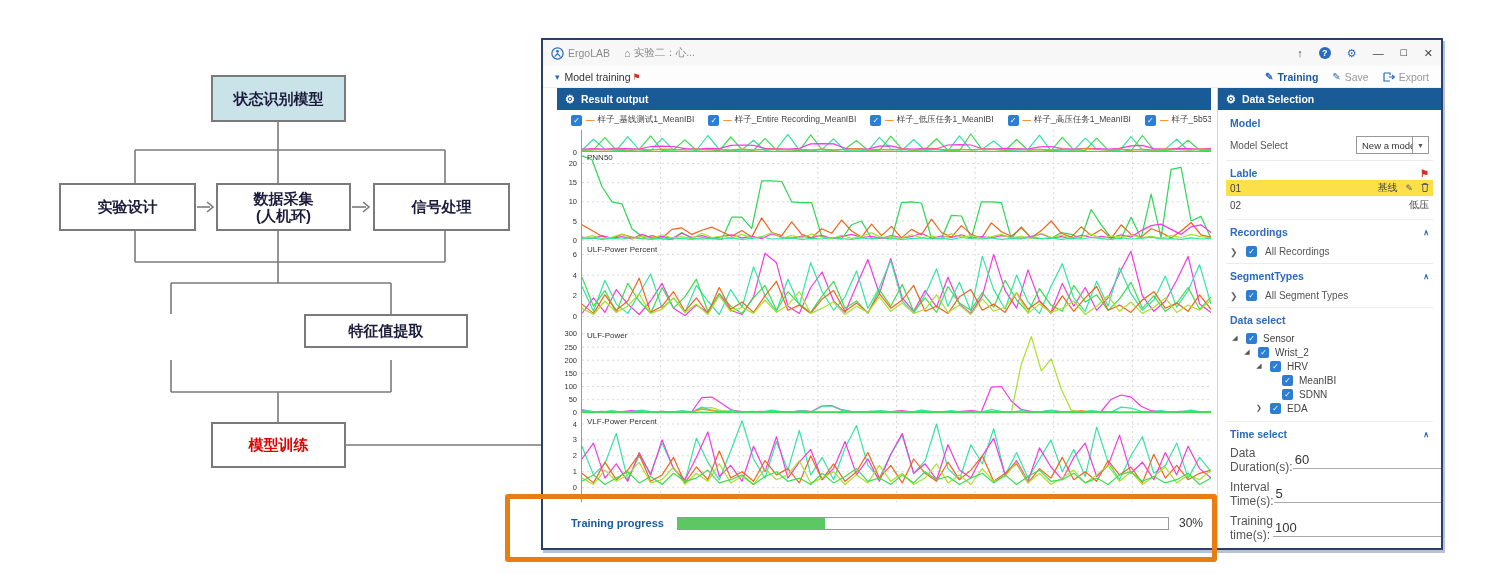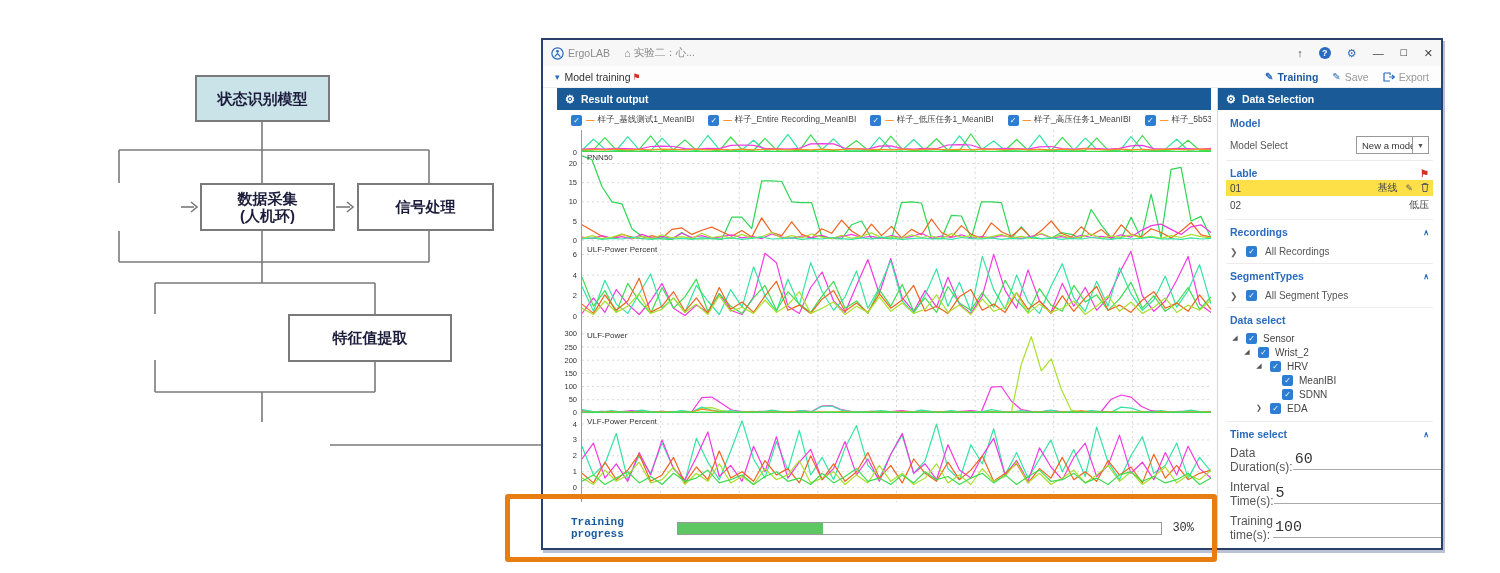--- a/index.html
+++ b/index.html
@@ -1,20 +1,20 @@
 <!DOCTYPE html>
 <html><head>
 <meta charset="utf-8">
 <style>
   * { margin:0; padding:0; box-sizing:border-box; }
   html,body { width:1500px; height:573px; background:#ffffff; font-family:"Liberation Sans", sans-serif; overflow:hidden; }
   #stage { position:relative; width:1500px; height:573px; }
 
   
-  #flow { position:absolute; left:0; top:0; width:545px; height:573px;padding-left:8px; }
+  #flow { position:absolute; left:16px; top:0; width:545px; height:573px;padding-left:8px; }
   #flow svg.wires { position:absolute; left:0; top:0; }
   .fbox { position:absolute; border:2px solid #7a7a7a; background:#fff; display:flex; flex-direction:column; align-items:center; justify-content:center; font-weight:bold; font-size:15px; color:#1c1c3c; text-align:center; line-height:1.15; }
   .fbox.top { background:#c9e3e8; }
   .fbox.red { color:#e00000; }
 
   
   #win { position:absolute; left:541px; top:38px; width:902px; height:512px; background:#fff; border:2px solid #2b3f6b; box-shadow:2px 3px 0 #b9c2d4; display:flex; flex-direction:column; }
   #titlebar { height:26px; background:#f7f7f7; display:flex; align-items:center; padding:0 8px; font-size:10.5px; color:#8a8a8a; flex:0 0 auto; }
   #titlebar .brand { display:flex; align-items:center; gap:4px; margin-right:14px; color:#8a8a8a; }
   #titlebar .proj { display:flex; align-items:center; gap:3px; margin-right:18px; color:#8a8a8a; }
@@ -46,21 +46,21 @@
 
   #charts { flex:0 0 auto; display:flex; flex-direction:column; }
   .chart-slot { display:flex; position:relative; }
   .yaxis { width:24px; position:relative; flex:0 0 auto; }
   .yaxis span { position:absolute; right:4px; font-size:7.5px; color:#333; }
   .plot { flex:1; position:relative; border-left:1px solid #9a9a9a; overflow:hidden; }
   .plot svg { position:absolute; left:0; top:0; width:100%; height:100%; display:block; }
   .grid { stroke:#d9d9d9; stroke-width:1; stroke-dasharray:2,3; vector-effect:non-scaling-stroke; }
   .ctitle { position:absolute; left:5px; top:1px; font-size:8px; color:#333; }
 
-  #progressrow { display:flex; align-items:center; margin:14px 17px 0 14px; gap:10px;font-family:Liberation Mono, monospace; }
+  #progressrow { display:flex; align-items:center; margin:14px 8px 0 14px; gap:10px; }
   #progresslabel { font-size:11px; font-weight:bold; color:#1a5a9e; width:96px; flex:0 0 auto; }
   #progressbar { flex:1; height:13px; border:1px solid #999; background:#fff; position:relative; max-width:500px; }
   #progressfill { height:100%; background:#5cc763; }
   #progresspct { font-size:12px; color:#333; }
 
   
   #side { width:224px; flex:0 0 auto; background:#fff; border-left:1px solid #d5d5d5; display:flex; flex-direction:column; }
   #sidebody { flex:1; padding:7px 12px 4px 12px; font-size:10px; color:#555; overflow:hidden; }
   .sec-h { color:#2a6abf; font-weight:bold; font-size:10.5px; display:flex; align-items:center; }
   .sec-h .caret { margin-left:auto; color:#2a6abf; font-size:8px; }
@@ -75,21 +75,21 @@
   .lrow.selected { background:#fde047; }
   .lrow .tag { margin-left:auto; color:#444; }
   .lrow .mini { margin-left:8px; color:#555; font-size:9px; }
   .chkrow { display:flex; align-items:center; gap:8px; margin-top:8px; color:#555; }
   .chkrow .exp { color:#666; font-size:9px; width:8px; }
   .tree { margin-top:5px; }
   .trow { display:flex; align-items:center; gap:6px; height:14px; color:#444; }
   .trow .exp { width:10px; font-size:7px; color:#555; text-align:center; }
   .inprow { display:flex; align-items:center; margin-top:6px; }
   .inprow .lbl { width:88px; color:#555; font-size:12px; }
-  .inprow input { flex:1; border:none; border-bottom:1px solid #aaa; font-size:15px; color:#333; font-family:Liberation Mono, monospace; outline:none; padding:1px 2px; background:transparent; }
+  .inprow input { flex:1; border:none; border-bottom:1px solid #aaa; font-size:13px; color:#333; font-family:Liberation Sans, sans-serif; outline:none; padding:1px 2px; background:transparent; }
 
   
   #highlight { position:absolute; left:505px; top:494px; width:712px; height:68px; border:5px solid #e87d12; border-radius:3px; pointer-events:none; }
 </style>
 </head>
 <body>
 
 <div id="stage">
 
   <div id="flow">
@@ -115,29 +115,35 @@
         <line x1="155" y1="360" x2="155" y2="392"></line>
         <line x1="375" y1="360" x2="375" y2="392"></line>
         <line x1="155" y1="392" x2="375" y2="392"></line>
         <line x1="262" y1="392" x2="262" y2="422"></line>
         <line x1="330" y1="445" x2="541" y2="445"></line>
       </g>
     </svg>
     <div class="fbox top" style="left:195px; top:75px; width:135px; height:47px;">
         <span>状态识别模型</span>
       </div>
+    <div class="fbox" style="left:43px; top:183px; width:137px; height:48px;">
+        <span>实验设计</span>
+      </div>
     <div class="fbox" style="left:200px; top:183px; width:135px; height:48px;">
         <span>数据采集</span>
         <span>(人机环)</span>
       </div>
     <div class="fbox" style="left:357px; top:183px; width:137px; height:48px;">
         <span>信号处理</span>
       </div>
-    <div class="fbox" style="left:288px; top:314px; width:164px; height:48px;">
+    <div class="fbox" style="left:288px; top:314px; width:164px; height:34px;">
         <span>特征值提取</span>
+      </div>
+    <div class="fbox red" style="left:195px; top:422px; width:135px; height:46px;">
+        <span>模型训练</span>
       </div>
   </div>
 
   <div id="win">
 
     <div id="titlebar">
       <span class="brand">
         <svg width="13" height="13" viewBox="0 0 13 13">
             <circle cx="6.5" cy="6.5" r="5.6" fill="none" stroke="#2a6abf" stroke-width="1.2"></circle>
             <circle cx="6.5" cy="4.3" r="1.4" fill="#2a6abf"></circle>

